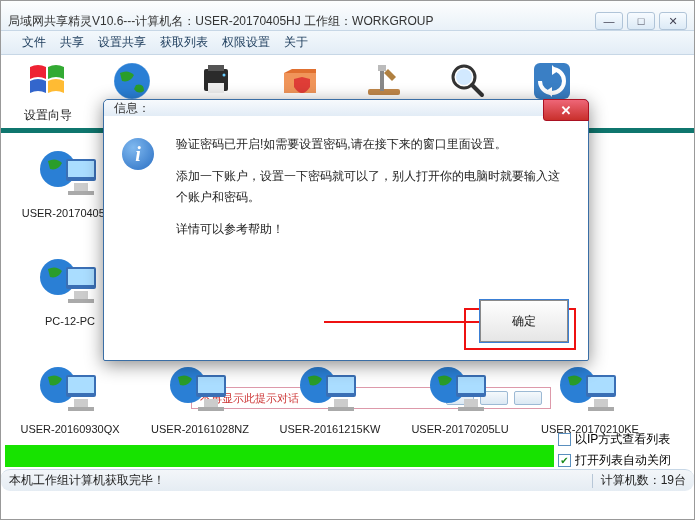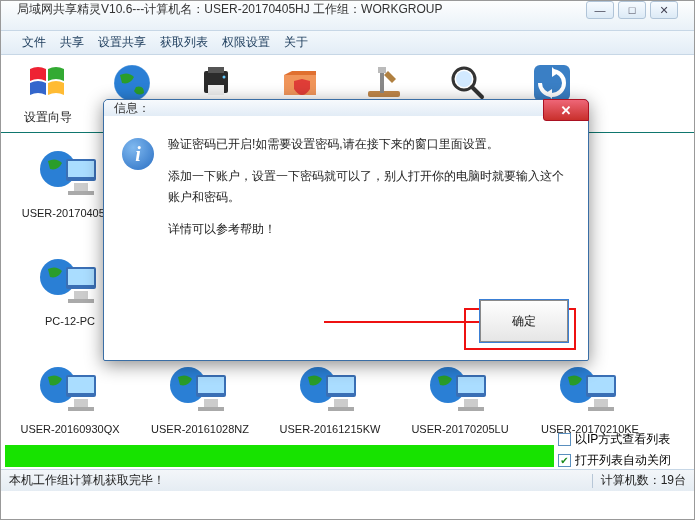--- a/index.html
+++ b/index.html
@@ -1,53 +1,53 @@
 <!DOCTYPE html>
 <html><head>
 <meta charset="utf-8">
 <style>
 * { box-sizing: border-box; margin: 0; padding: 0; }
 body { font-family: "Microsoft YaHei", SimSun, sans-serif; font-size: 12px; background: #fff; width: 695px; height: 520px; position: relative; overflow: hidden; border: 1px solid #999; }
 
-.titlebar { height: 30px; background: linear-gradient(#fdfefe, #e9f1f8); display: flex; align-items: flex-start; padding: 0 16px; border-bottom: 1px solid #c7d7e6; }
+.titlebar { height: 30px; background: linear-gradient(#fdfefe, #e9f1f8); display: flex; align-items: flex-end; padding: 0 7px; border-bottom: 1px solid #c7d7e6; }
 .titlebar .title { flex: 1; font-size: 12px; color: #333; }
 .winbtns { display: flex; gap: 4px; }
 .winbtn { width: 28px; height: 18px; border: 1px solid #b0c4d8; border-radius: 3px; background: linear-gradient(#f7fbff,#dceaf6); display: flex; align-items: center; justify-content: center; font-size: 11px; color: #445; cursor: default; }
 
 .menubar { height: 24px; background: linear-gradient(#f3f8fc,#e3edf6); display: flex; align-items: center; padding: 0 21px; gap: 14px; border-bottom: 1px solid #c7d7e6; color: #2a4; color:#114; }
 .menubar span { color: #1a3a5a; cursor: default; }
 
-.toolbar { height: 78px; background: #fff; display: flex; align-items: center; padding: 4px 6px; gap: 2px; border-bottom: 1px solid #0f766e; }
+.toolbar { height: 78px; background: #fff; display: flex; align-items: center; padding: 4px 6px; gap: 2px; border-bottom: 5px solid #0f766e; }
 .tbitem { width: 82px; display: flex; flex-direction: column; align-items: center; gap: 4px; position: relative; }
 .tbicon { width: 44px; height: 44px; display: flex; align-items: center; justify-content: center; }
 .tbitem .lbl { font-size: 12px; color: #222; text-align: center; white-space: nowrap; }
 
 .content { position: relative; height: 336px; overflow: hidden; background: #fff; }
 .grid { display: flex; flex-wrap: wrap; padding: 6px 4px; gap: 0; }
 .pc { width: 130px; height: 108px; display: flex; flex-direction: column; align-items: center; justify-content: flex-start; padding-top: 6px; }
 .pcicon { width: 64px; height: 56px; position: relative; }
 .pclabel { font-size: 11px; color: #222; margin-top: 6px; text-align: center; white-space: nowrap; }
 
 .greenbar { position: absolute; left: 4px; right: 140px; bottom: 2px; height: 22px; background: #17e300; }
 .bottomright { position: absolute; right: 6px; bottom: 0; width: 130px; display: flex; flex-direction: column; gap: 4px; font-size: 12px; margin-left: 42px; }
 .chk { display: flex; align-items: center; gap: 4px; }
 .chkbox { width: 13px; height: 13px; border: 1px solid #5a8fbe; background: #fff; display: inline-flex; align-items: center; justify-content: center; font-size: 10px; color: #1a8a1a; }
 
-.statusbar { height: 22px; background: linear-gradient(#f3f6f9,#e5ecf3); border-top: 1px solid #c7d7e6; display: flex; align-items: center; padding: 0 8px; font-size: 12px; color: #222; }
+.statusbar { height: 22px; background: linear-gradient(#f3f6f9,#e5ecf3); border-top: 1px solid #c7d7e6; display: flex; align-items: center; padding: 0 8px; font-size: 12px; color: #222; border-radius: 9px; }
 .statusbar .sp { flex: 1; }
 .statdiv { width:1px; height:14px; background:#b7c7d7; margin:0 8px; }
 
 
 .dialog { position: absolute; left: 102px; top: 98px; width: 486px; height: 262px; background: #fff; border: 1px solid #3a6ea5; box-shadow: 0 4px 18px rgba(0,0,0,0.45); border-radius: 5px 5px 2px 2px; }
 .dlg-title { height: 16px; background: linear-gradient(#f7fafd,#e2ecf6); border-radius: 5px 5px 0 0; display: flex; align-items: center; padding: 0 0 0 10px; font-size: 12px; color: #333; position: relative; }
 .dlg-close { position: absolute; right: -1px; top: -1px; width: 46px; height: 22px; background: linear-gradient(#e67,#c9302c); border: 1px solid #a12; border-radius: 0 5px 0 3px; color: #fff; display: flex; align-items: center; justify-content: center; font-size: 13px; font-weight: bold; cursor: default; }
 .dlg-body { padding: 18px 18px 10px 18px; display: flex; gap: 14px; }
 .info-icon { width: 32px; height: 32px; border-radius: 50%; background: radial-gradient(circle at 35% 30%, #7fb8ef, #2a6fc3); display: flex; align-items: center; justify-content: center; color: #fff; font-weight: bold; font-size: 20px; margin-top: 4px; flex-shrink: 0; font-family: Georgia, serif; font-style: italic; }
 .dlg-text { font-size: 12px; line-height: 1.7; color: #222; }
-.dlg-text p { margin-bottom: 12px; }
+.dlg-text p { margin-bottom: 12px; margin-left: 8px; }
 .dlg-btnrow { position: absolute; right: 20px; bottom: 18px; }
 .highlight-box { position: absolute; right: 12px; bottom: 10px; width: 112px; height: 42px; border: 2px solid #e11; pointer-events: none; }
 .ok-btn { width: 88px; height: 42px; background: linear-gradient(#fefefe,#e6e6e6); border: 1px solid #8a8a8a; outline: 1px solid #3a7fd5; outline-offset: 0; font-size: 12px; color: #222; cursor: default; }
 .arrow { position: absolute; left: 220px; bottom: 28px; width: 200px; height: 20px; pointer-events: none; }
 
 
 .midstrip { position: absolute; left: 190px; top: 254px; width: 360px; height: 22px; border: 1px solid #d9a; background: #fff; display:flex; align-items:center; justify-content:space-between; padding:0 8px; color:#c33; font-size:11px; }
 .midstrip .minibtns { display:flex; gap:6px; }
 .minibtn { width:28px; height:14px; background:linear-gradient(#f5f9fc,#dbe8f3); border:1px solid #9cb9d4; border-radius:2px; }
 
@@ -148,20 +148,28 @@
           <path d="M22 10 A12 12 0 1 1 10 22" fill="none" stroke="#fff" stroke-width="4"></path>
           <path d="M22 6 L28 12 L22 16 Z" fill="#fff"></path>
           <path d="M22 38 L16 32 L22 28 Z" fill="#fff"></path>
         </svg>
     </div>
     <span class="lbl">刷新列表</span>
   </div>
 </div>
 
 <div class="content">
+  <div class="midstrip">
+    <span>不再显示此提示对话</span>
+    <div class="minibtns">
+        <div class="minibtn"></div>
+        <div class="minibtn"></div>
+        <div class="minibtn"></div>
+      </div>
+  </div>
   <div class="grid">
 
     <div class="pc">
       <div class="pcicon">
         <svg width="64" height="56" viewBox="0 0 64 56">
             <circle cx="20" cy="24" r="18" fill="#2a7fd5"></circle>
             <path d="M10 16 Q18 12 24 18 Q20 26 12 24 Z" fill="#2a9d2a"></path>
             <rect x="28" y="14" width="30" height="22" rx="2" fill="#3a6fb5"></rect>
             <rect x="30" y="16" width="26" height="16" fill="#aaddff"></rect>
             <rect x="36" y="38" width="14" height="8" fill="#ccc"></rect>

